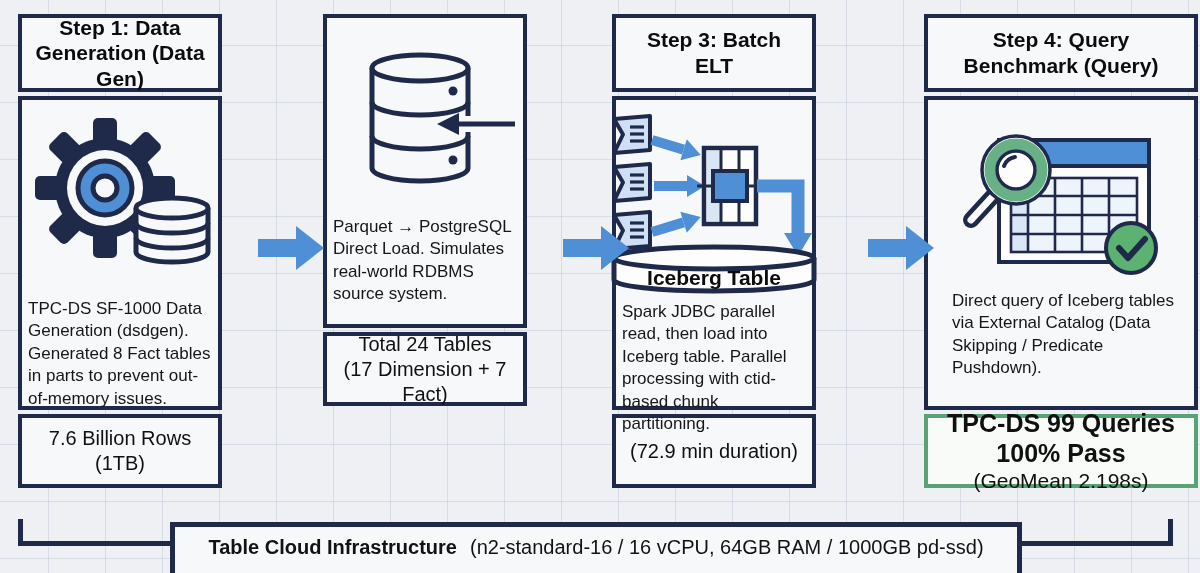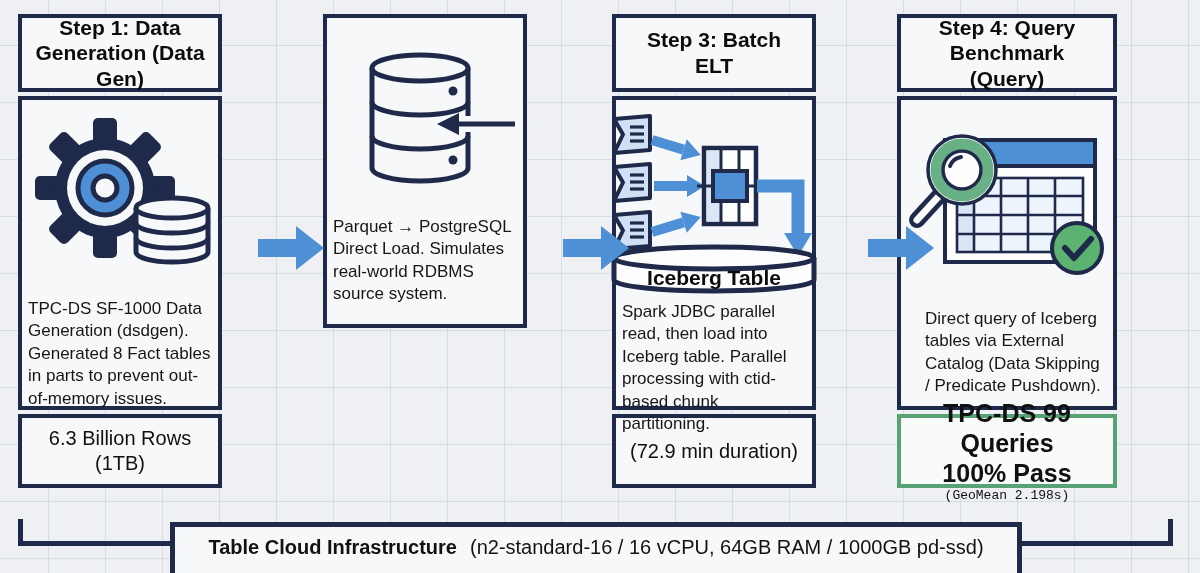--- a/index.html
+++ b/index.html
@@ -33,31 +33,31 @@
   .icon-wrap { display: flex; justify-content: center; }
   .iw-a { margin-top: 18px; }   
   .iw-b { margin-top: 12px; }   
   .iw-c { margin-top: 22px; }   
 
   .desc {
     font-size: 17px; line-height: 1.32; color: #161616;
     padding: 0 6px; margin-top: 15px; width: 100%;
   }
   .desc-3 { margin-top: 4px; }
-  .desc-4 { margin-top: 26px; padding-left: 24px; }
+  .desc-4 { margin-top: 8px; padding-left: 24px; }
 
   .ftr {
     height: 74px; background: #f7f8fa; border: 4px solid #1f2a4a;
     display: flex; flex-direction: column; align-items: center; justify-content: center;
     text-align: center;
   }
   .m-line { font-size: 20px; line-height: 1.25; color: #101010; }
   .ftr-hl { border-color: #57a376; background: #f8fbf8; }
   .m-bold { font-size: 25px; font-weight: bold; line-height: 1.2; }
-  .m-small { font-size: 13px; line-height: 1.25; font-family: Liberation Mono, monospace; }
+  .m-small { font-size: 21px; line-height: 1.25; }
 
   .flow-arrow { position: absolute; top: 226px; width: 66px; height: 44px; }
   .arrow-shaft { position: absolute; left: 0; top: 13px; width: 40px; height: 18px; background: #4e8fd6; }
   .arrow-head {
     position: absolute; left: 38px; top: 0; width: 0; height: 0;
     border-top: 22px solid transparent; border-bottom: 22px solid transparent;
     border-left: 28px solid #4e8fd6;
   }
 
   .bracket { position: absolute; background: #1f2a4a; }
@@ -109,21 +109,21 @@
               <ellipse cx="0" cy="-22" rx="36" ry="10"></ellipse>
               <path d="M-36,-7 a36,10 0 0 0 72,0" fill="none"></path>
               <path d="M-36,8 a36,10 0 0 0 72,0" fill="none"></path>
             </g>
           </g>
         </svg>
       </div>
       <div class="desc">TPC-DS SF-1000 Data Generation (dsdgen). Generated 8 Fact tables in parts to prevent out-of-memory issues.</div>
     </div>
     <div class="ftr">
-      <div class="m-line">6.3 Billion Rows</div>
+      <div class="m-line">7.6 Billion Rows</div>
       <div class="m-line">(1TB)</div>
     </div>
   </div>
 
   <div class="col" style="left:323px">
     <div class="bod">
       <div class="icon-wrap iw-a">
         <svg width="200" height="165" viewBox="0 0 200 165">
           <g stroke="#1f2a4a" stroke-width="5" fill="#f7f8fa">
             <path d="M47,32 v100 a48,13 0 0 0 96,0 v-100"></path>
@@ -134,20 +134,24 @@
           <circle cx="128" cy="55" r="4.5" fill="#1f2a4a"></circle>
           <circle cx="128" cy="124" r="4.5" fill="#1f2a4a"></circle>
           <g>
             <line x1="116" y1="88" x2="192" y2="88" stroke="#f7f8fa" stroke-width="16"></line>
             <line x1="130" y1="88" x2="190" y2="88" stroke="#1f2a4a" stroke-width="5"></line>
             <polygon points="112,88 134,77 134,99" fill="#1f2a4a"></polygon>
           </g>
         </svg>
       </div>
       <div class="desc">Parquet → PostgreSQL Direct Load. Simulates real-world RDBMS source system.</div>
+    </div>
+    <div class="ftr">
+      <div class="m-line">Total 24 Tables</div>
+      <div class="m-line">(17 Dimension + 7 Fact)</div>
     </div>
   </div>
 
   <div class="col" style="left:612px">
     <div class="hdr">
       <div class="hdr-t">Step 3: Batch ELT</div>
     </div>
     <div class="bod">
       <div class="icon-wrap iw-b">
         <svg width="240" height="185" viewBox="0 0 240 185">
@@ -218,21 +222,21 @@
           </g>
         </svg>
       </div>
       <div class="desc desc-3">Spark JDBC parallel read, then load into Iceberg table. Parallel processing with ctid-based chunk partitioning.</div>
     </div>
     <div class="ftr">
       <div class="m-line">(72.9 min duration)</div>
     </div>
   </div>
 
-  <div class="col" style="left:897px; width:220px">
+  <div class="col" style="left:924px; width:274px">
     <div class="hdr">
       <div class="hdr-t">Step 4: Query Benchmark (Query)</div>
     </div>
     <div class="bod">
       <div class="icon-wrap iw-c">
         <svg width="240" height="160" viewBox="0 0 240 160">
 
           <g>
             <rect x="58" y="18" width="150" height="122" fill="#fdfdfe" stroke="#1f2a4a" stroke-width="4"></rect>
             <rect x="58" y="18" width="150" height="26" fill="#4e8fd6" stroke="#1f2a4a" stroke-width="4"></rect>

